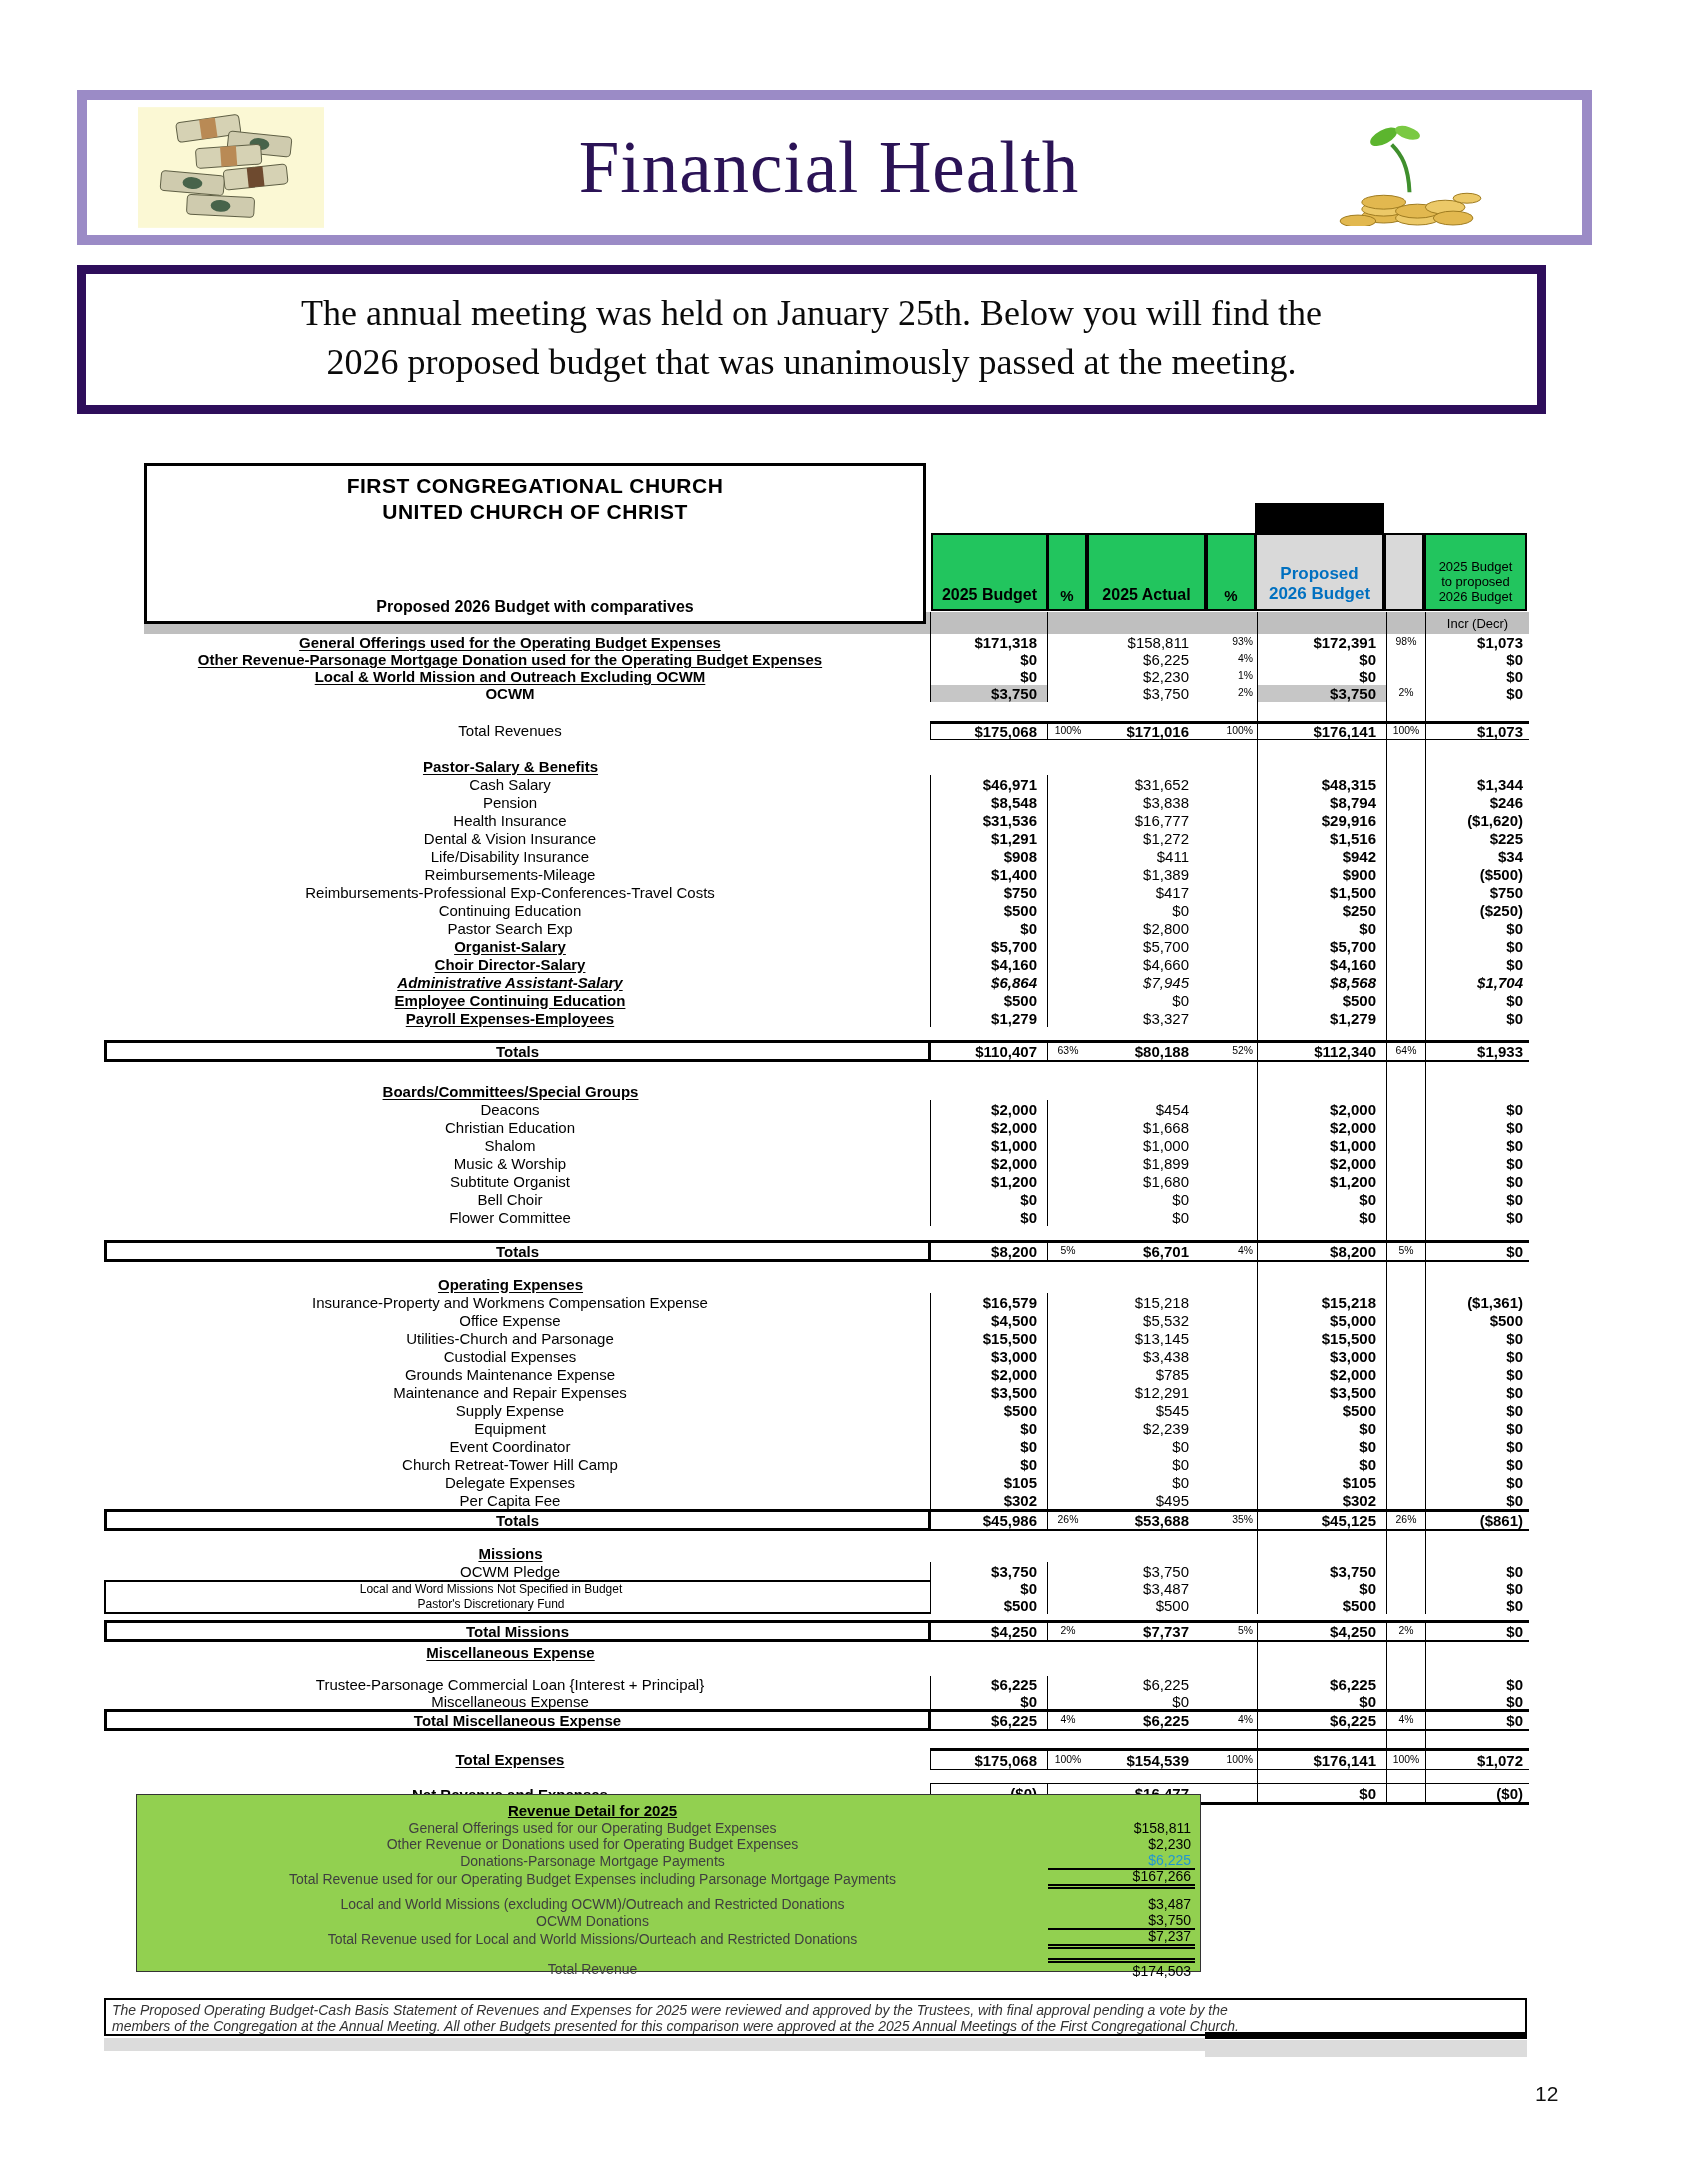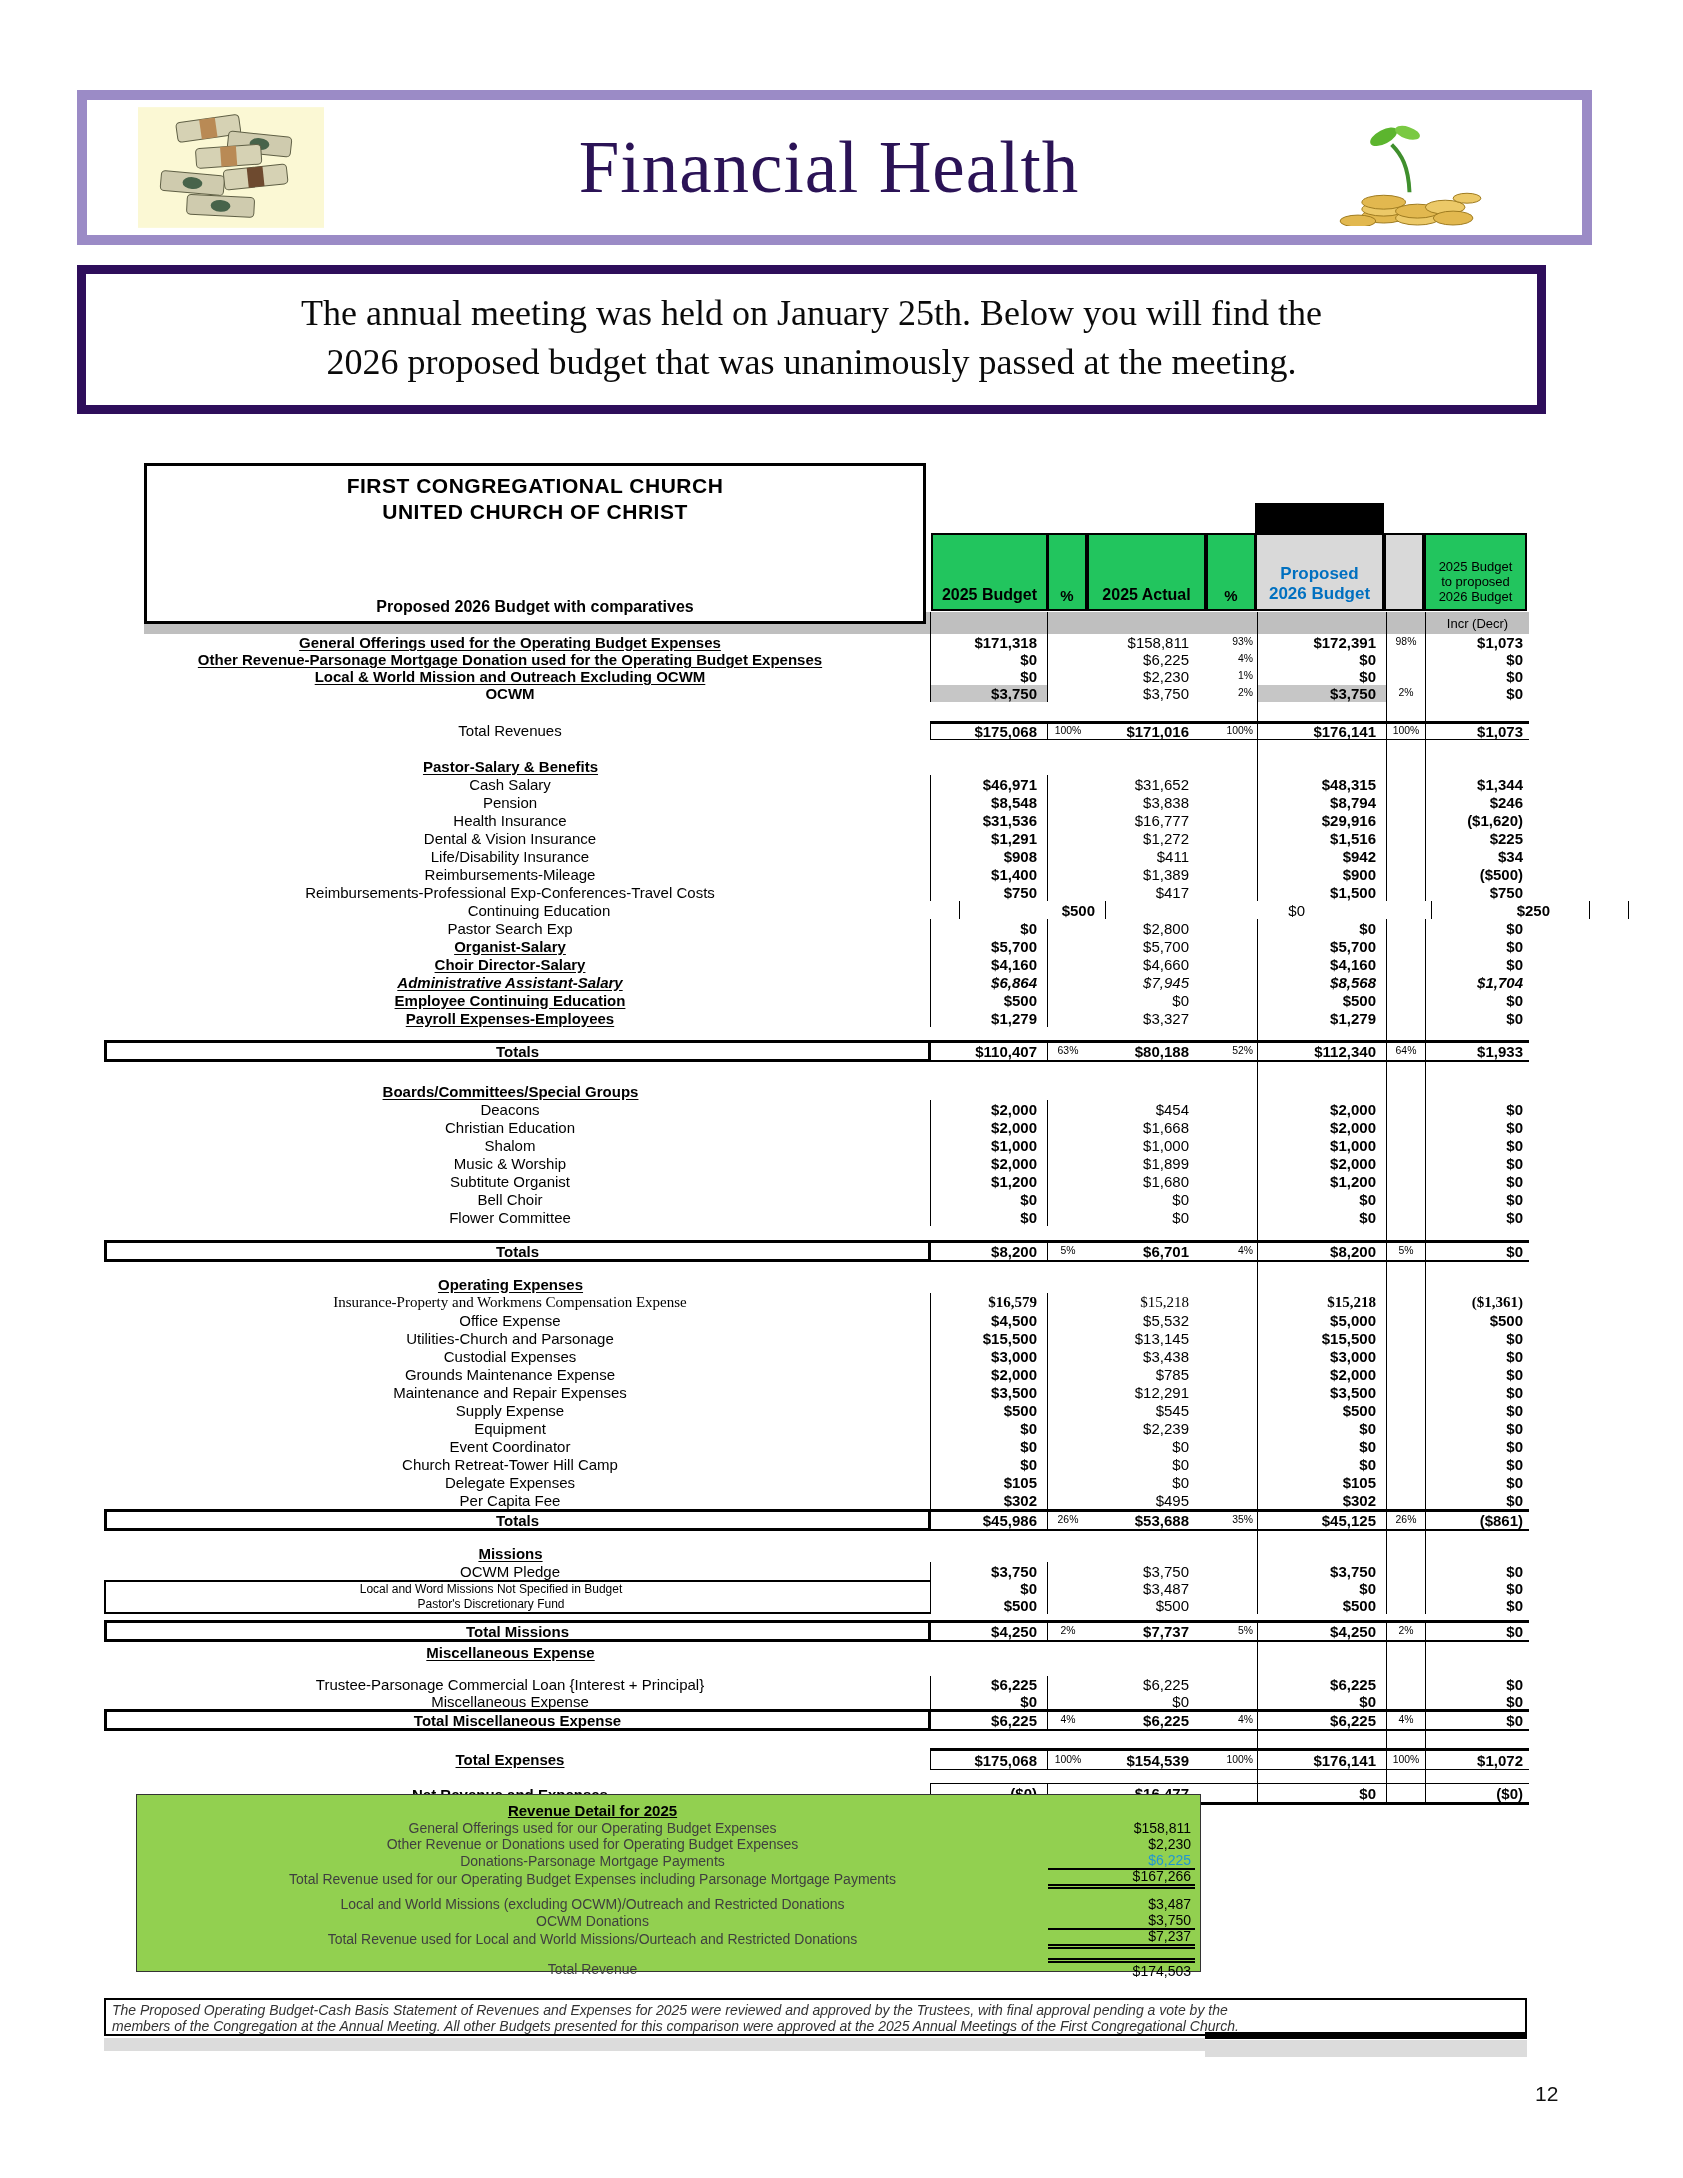--- a/index.html
+++ b/index.html
@@ -357,21 +357,21 @@
           <div class="lead"></div>
           <div class="lbl">Reimbursements-Professional Exp-Conferences-Travel Costs</div>
           <div class="c1">$750</div>
           <div class="p1"></div>
           <div class="c2">$417</div>
           <div class="p2"></div>
           <div class="c3">$1,500</div>
           <div class="p3"></div>
           <div class="c4">$750</div>
         </div>
-        <div class="r r-i" style="height: 18px; gap: 29px;">
+        <div class="r r-i" style="height: 18px;">
           <div class="lead"></div>
           <div class="lbl">Continuing Education</div>
           <div class="c1">$500</div>
           <div class="p1"></div>
           <div class="c2">$0</div>
           <div class="p2"></div>
           <div class="c3">$250</div>
           <div class="p3"></div>
           <div class="c4">($250)</div>
         </div>
@@ -597,21 +597,21 @@
           <div class="lead"></div>
           <div class="lbl">Operating Expenses</div>
           <div class="c1"></div>
           <div class="p1"></div>
           <div class="c2"></div>
           <div class="p2"></div>
           <div class="c3"></div>
           <div class="p3"></div>
           <div class="c4"></div>
         </div>
-        <div class="r r-i" style="height: 18px; font-family: Liberation Serif, serif;">
+        <div class="r r-i" style="height: 18px;">
           <div class="lead"></div>
           <div class="lbl">Insurance-Property and Workmens Compensation Expense</div>
           <div class="c1">$16,579</div>
           <div class="p1"></div>
           <div class="c2">$15,218</div>
           <div class="p2"></div>
           <div class="c3">$15,218</div>
           <div class="p3"></div>
           <div class="c4">($1,361)</div>
         </div>

